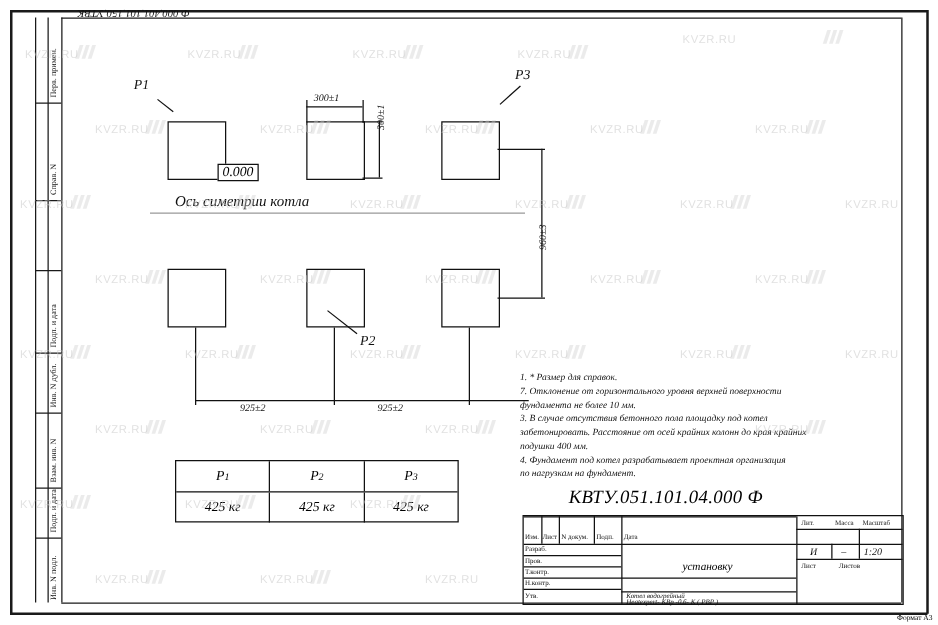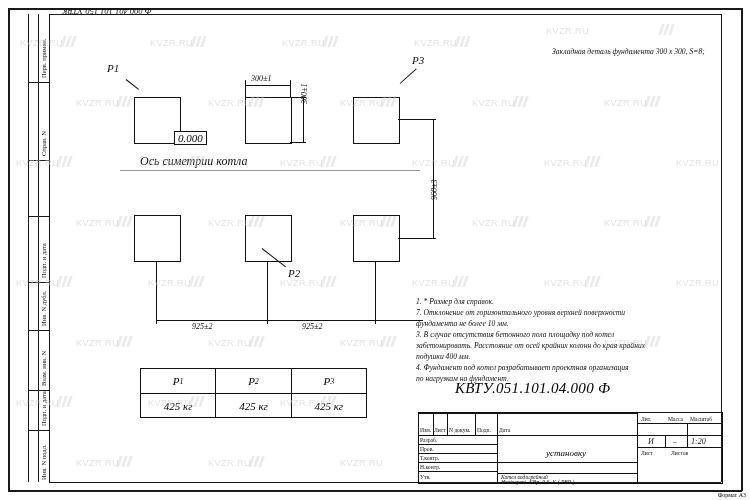--- a/index.html
+++ b/index.html
@@ -38,21 +38,21 @@
   #ptable .r{display:flex;height:50%;}
   #ptable .c{flex:1;display:flex;align-items:center;justify-content:center;font-style:italic;font-size:11px;border-right:1.2px solid #111;}
   #ptable .c:last-child{border-right:none;}
   #ptable .r:first-child{border-bottom:1.2px solid #111;}
   .sub{font-size:8px;vertical-align:-2px;}
 
   
   #tb{position:absolute;left:418px;top:412px;width:303px;height:70px;border:1.6px solid #111;font-family:"Liberation Serif",serif;}
   #tb .cell{position:absolute;font-size:5.6px;color:#111;}
   #tb .bl{position:absolute;background:#111;}
-  #bigcode{position:absolute;left:455px;top:380px;font-size:15px;font-style:italic;letter-spacing:.3px;}
+  #bigcode{position:absolute;left:455px;top:390px;font-size:15px;font-style:italic;letter-spacing:.3px;}
   .tbtitle{position:absolute;font-style:italic;font-size:9px;text-align:center;line-height:12px;width:150px;}
   #logo{position:absolute;right:3px;top:24px;width:78px;text-align:left;}
   .kvzr{font-family:"Liberation Sans",sans-serif;font-weight:bold;font-size:12px;letter-spacing:0px;}
   .kvzr .bars{display:inline-block;width:11px;height:9px;margin-right:2px;vertical-align:-1px;
     background:linear-gradient(#111,#111) 0 0/2px 9px no-repeat,
                linear-gradient(#111,#111) 4px 0/2px 9px no-repeat,
                linear-gradient(#111,#111) 8px 0/2px 9px no-repeat;transform:skewX(-15deg);}
   .logosub{font-family:"Liberation Sans",sans-serif;font-size:4.6px;line-height:5.5px;color:#111;}
   #fmt{position:absolute;right:4px;bottom:2px;font-size:6px;}
 </style>
@@ -84,21 +84,20 @@
   <div class="vtext" style="left:40px; top:78px;  transform:rotate(-90deg);">Перв. примен.</div>
   <div class="vtext" style="left:40px; top:156px; transform:rotate(-90deg);">Справ. N</div>
   <div class="vtext" style="left:40px; top:278px; transform:rotate(-90deg);">Подп. и дата</div>
   <div class="vtext" style="left:40px; top:326px; transform:rotate(-90deg);">Инв. N дубл.</div>
   <div class="vtext" style="left:40px; top:386px; transform:rotate(-90deg);">Взам. инв. N</div>
   <div class="vtext" style="left:40px; top:426px; transform:rotate(-90deg);">Подп. и дата</div>
   <div class="vtext" style="left:40px; top:480px; transform:rotate(-90deg);">Инв. N подл.</div>
 
   <div style="position:absolute;left:62px;top:6px;transform:rotate(180deg);font-size:8.5px;font-style:italic;color:#111;white-space:nowrap;">Ф 000.401.101.150.УТВК</div>
 
-  <div class="note" style="left:552px;top:46px;">Закладная деталь фундамента  300 х 300, S=8;</div>
 
   <div class="box" style="left:134px;top:97px;width:45px;height:45px;"></div>
   <div class="box" style="left:245px;top:97px;width:45px;height:45px;"></div>
   <div class="box" style="left:353px;top:97px;width:45px;height:45px;"></div>
 
   <div class="box" style="left:134px;top:215px;width:45px;height:45px;"></div>
   <div class="box" style="left:245px;top:215px;width:45px;height:45px;"></div>
   <div class="box" style="left:353px;top:215px;width:45px;height:45px;"></div>
 
   <div class="thin" style="left:126px;top:79px;width:16px;height:1px;transform:rotate(38deg);transform-origin:left center;"></div>

